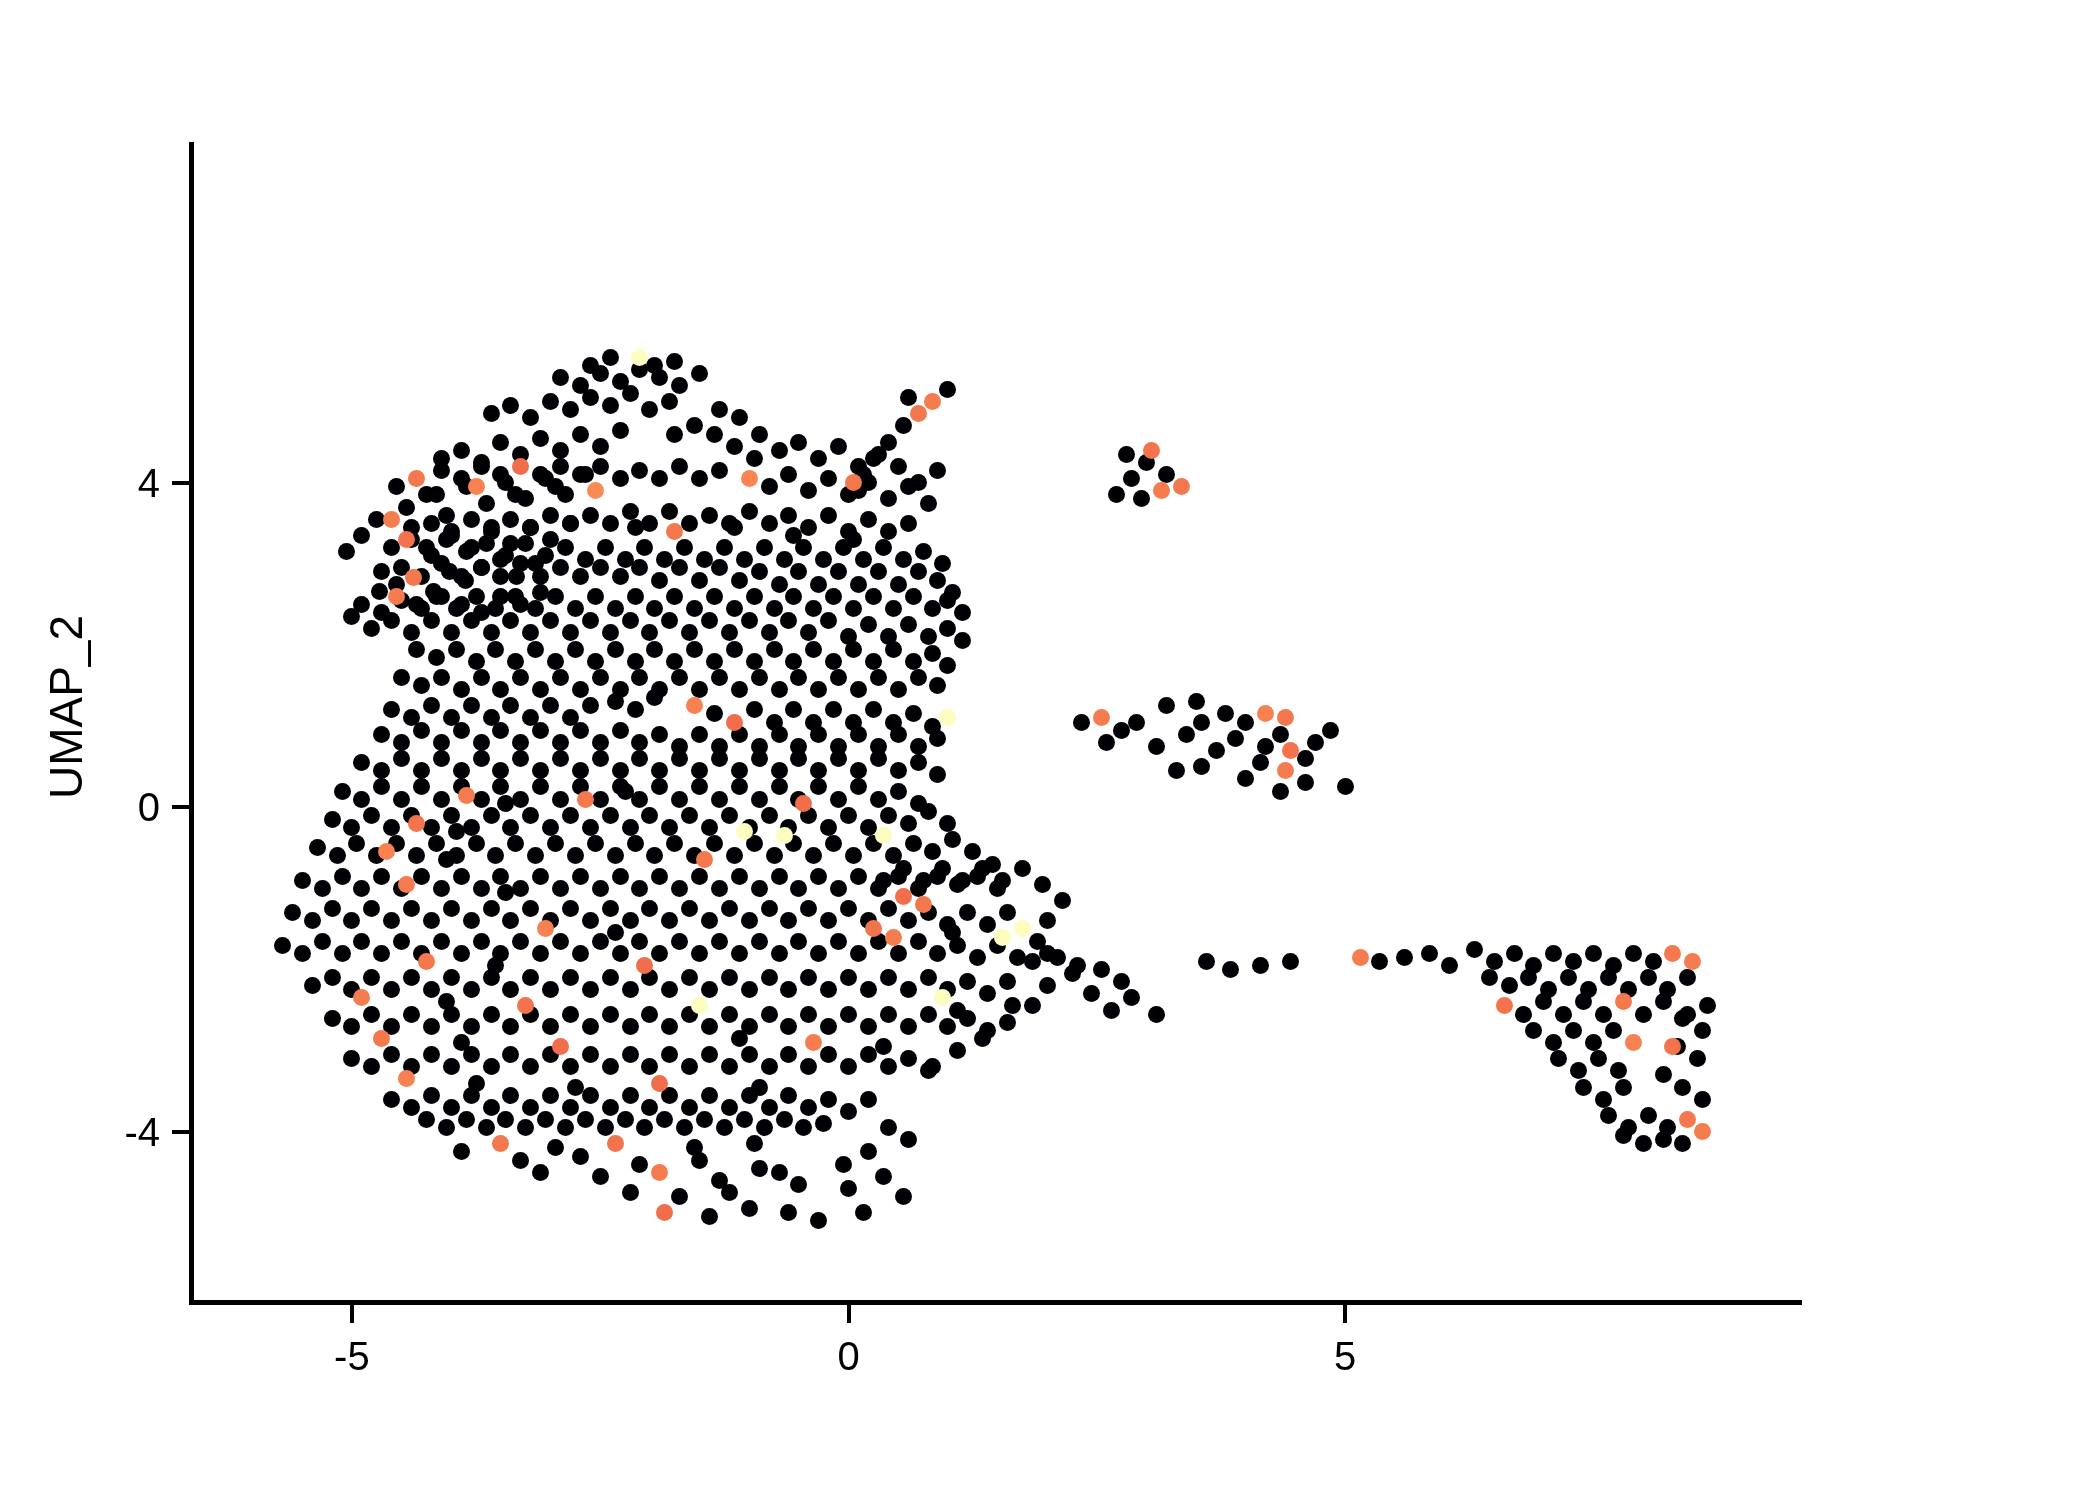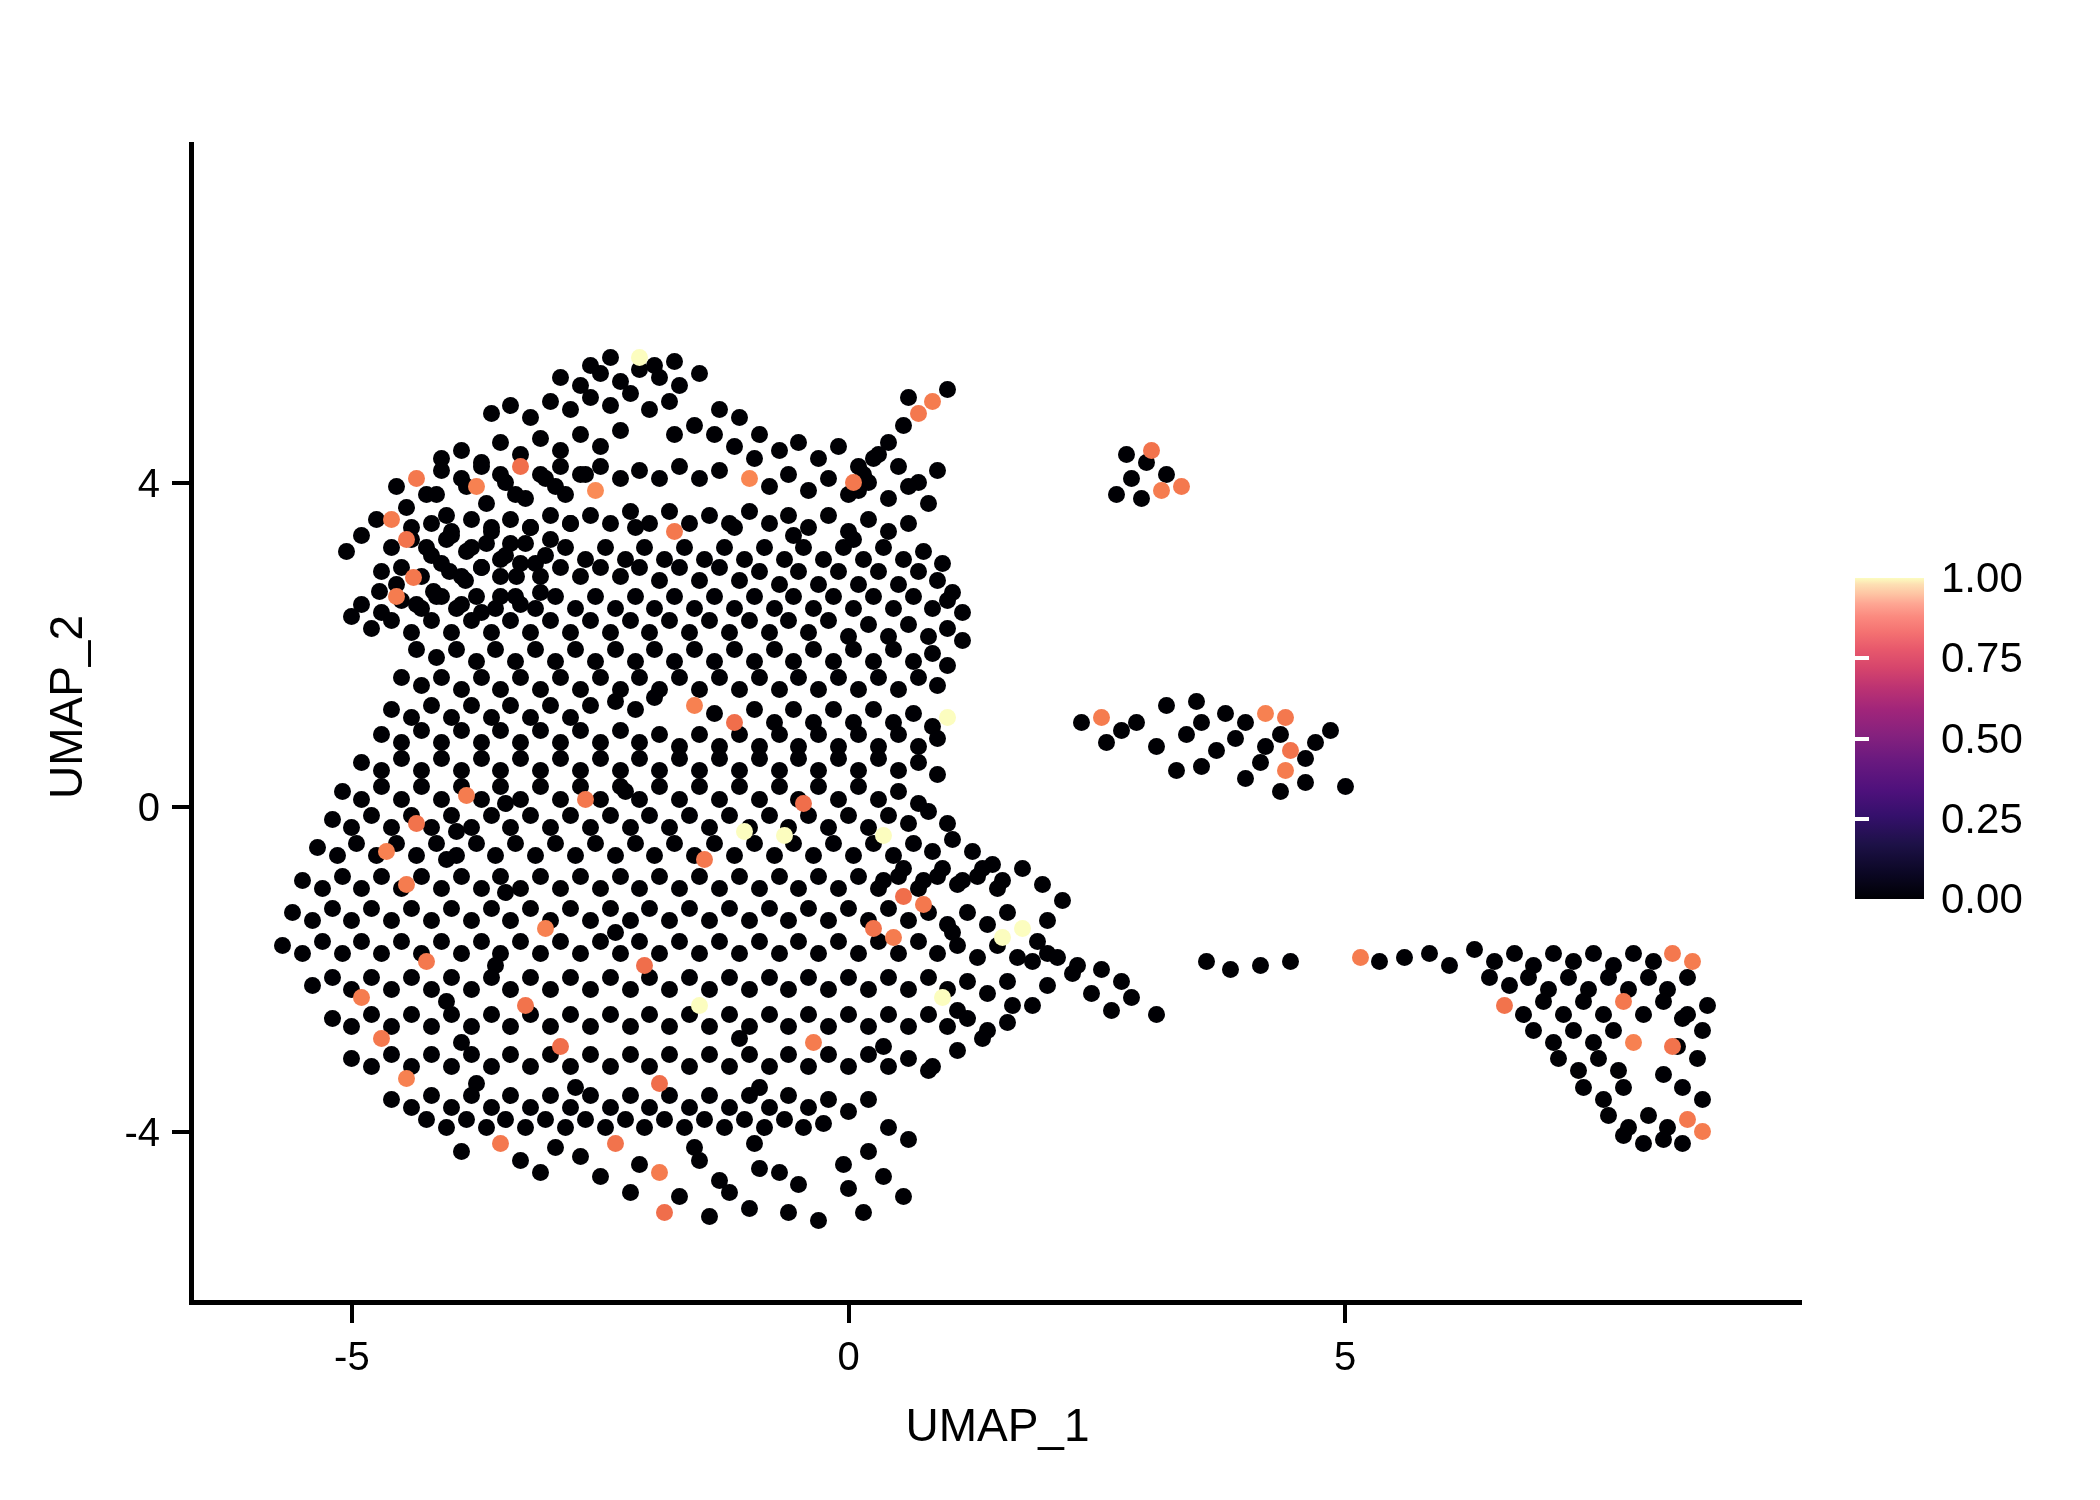--- a/index.html
+++ b/index.html
@@ -1112,35 +1112,16 @@
     </div>
   <div id="x-ticks">
       <div class="tick-x" style="left:349.9135802469135px;"></div>
       <div class="ticklab-x" style="left:291.9135802469135px;width:120px;top:1336px;">-5</div>
       <div class="tick-x" style="left:846.5185185185185px;"></div>
       <div class="ticklab-x" style="left:788.5185185185185px;width:120px;top:1336px;">0</div>
       <div class="tick-x" style="left:1343.1234567901233px;"></div>
       <div class="ticklab-x" style="left:1285.1234567901233px;width:120px;top:1336px;">5</div>
     </div>
 
-  <div id="xaxis-title">UMAP_1</div>
   <div id="yaxis-title">UMAP_2</div>
 
-  <div id="legend">
-    <div id="colorbar"></div>
-    <div id="legend-ticks">
-        <div class="cb-tick left" style="top:78.25px;"></div>
-        <div class="cb-tick right" style="top:78.25px;"></div>
-        <div class="cb-tick left" style="top:158.5px;"></div>
-        <div class="cb-tick right" style="top:158.5px;"></div>
-        <div class="cb-tick left" style="top:238.75px;"></div>
-        <div class="cb-tick right" style="top:238.75px;"></div>
-      </div>
-    <div id="legend-labels">
-        <div class="cb-label" style="top:-21px;">1.00</div>
-        <div class="cb-label" style="top:59.25px;">0.75</div>
-        <div class="cb-label" style="top:139.5px;">0.50</div>
-        <div class="cb-label" style="top:219.75px;">0.25</div>
-        <div class="cb-label" style="top:300px;">0.00</div>
-      </div>
-  </div>
 
 </div>
 
 </body></html>

